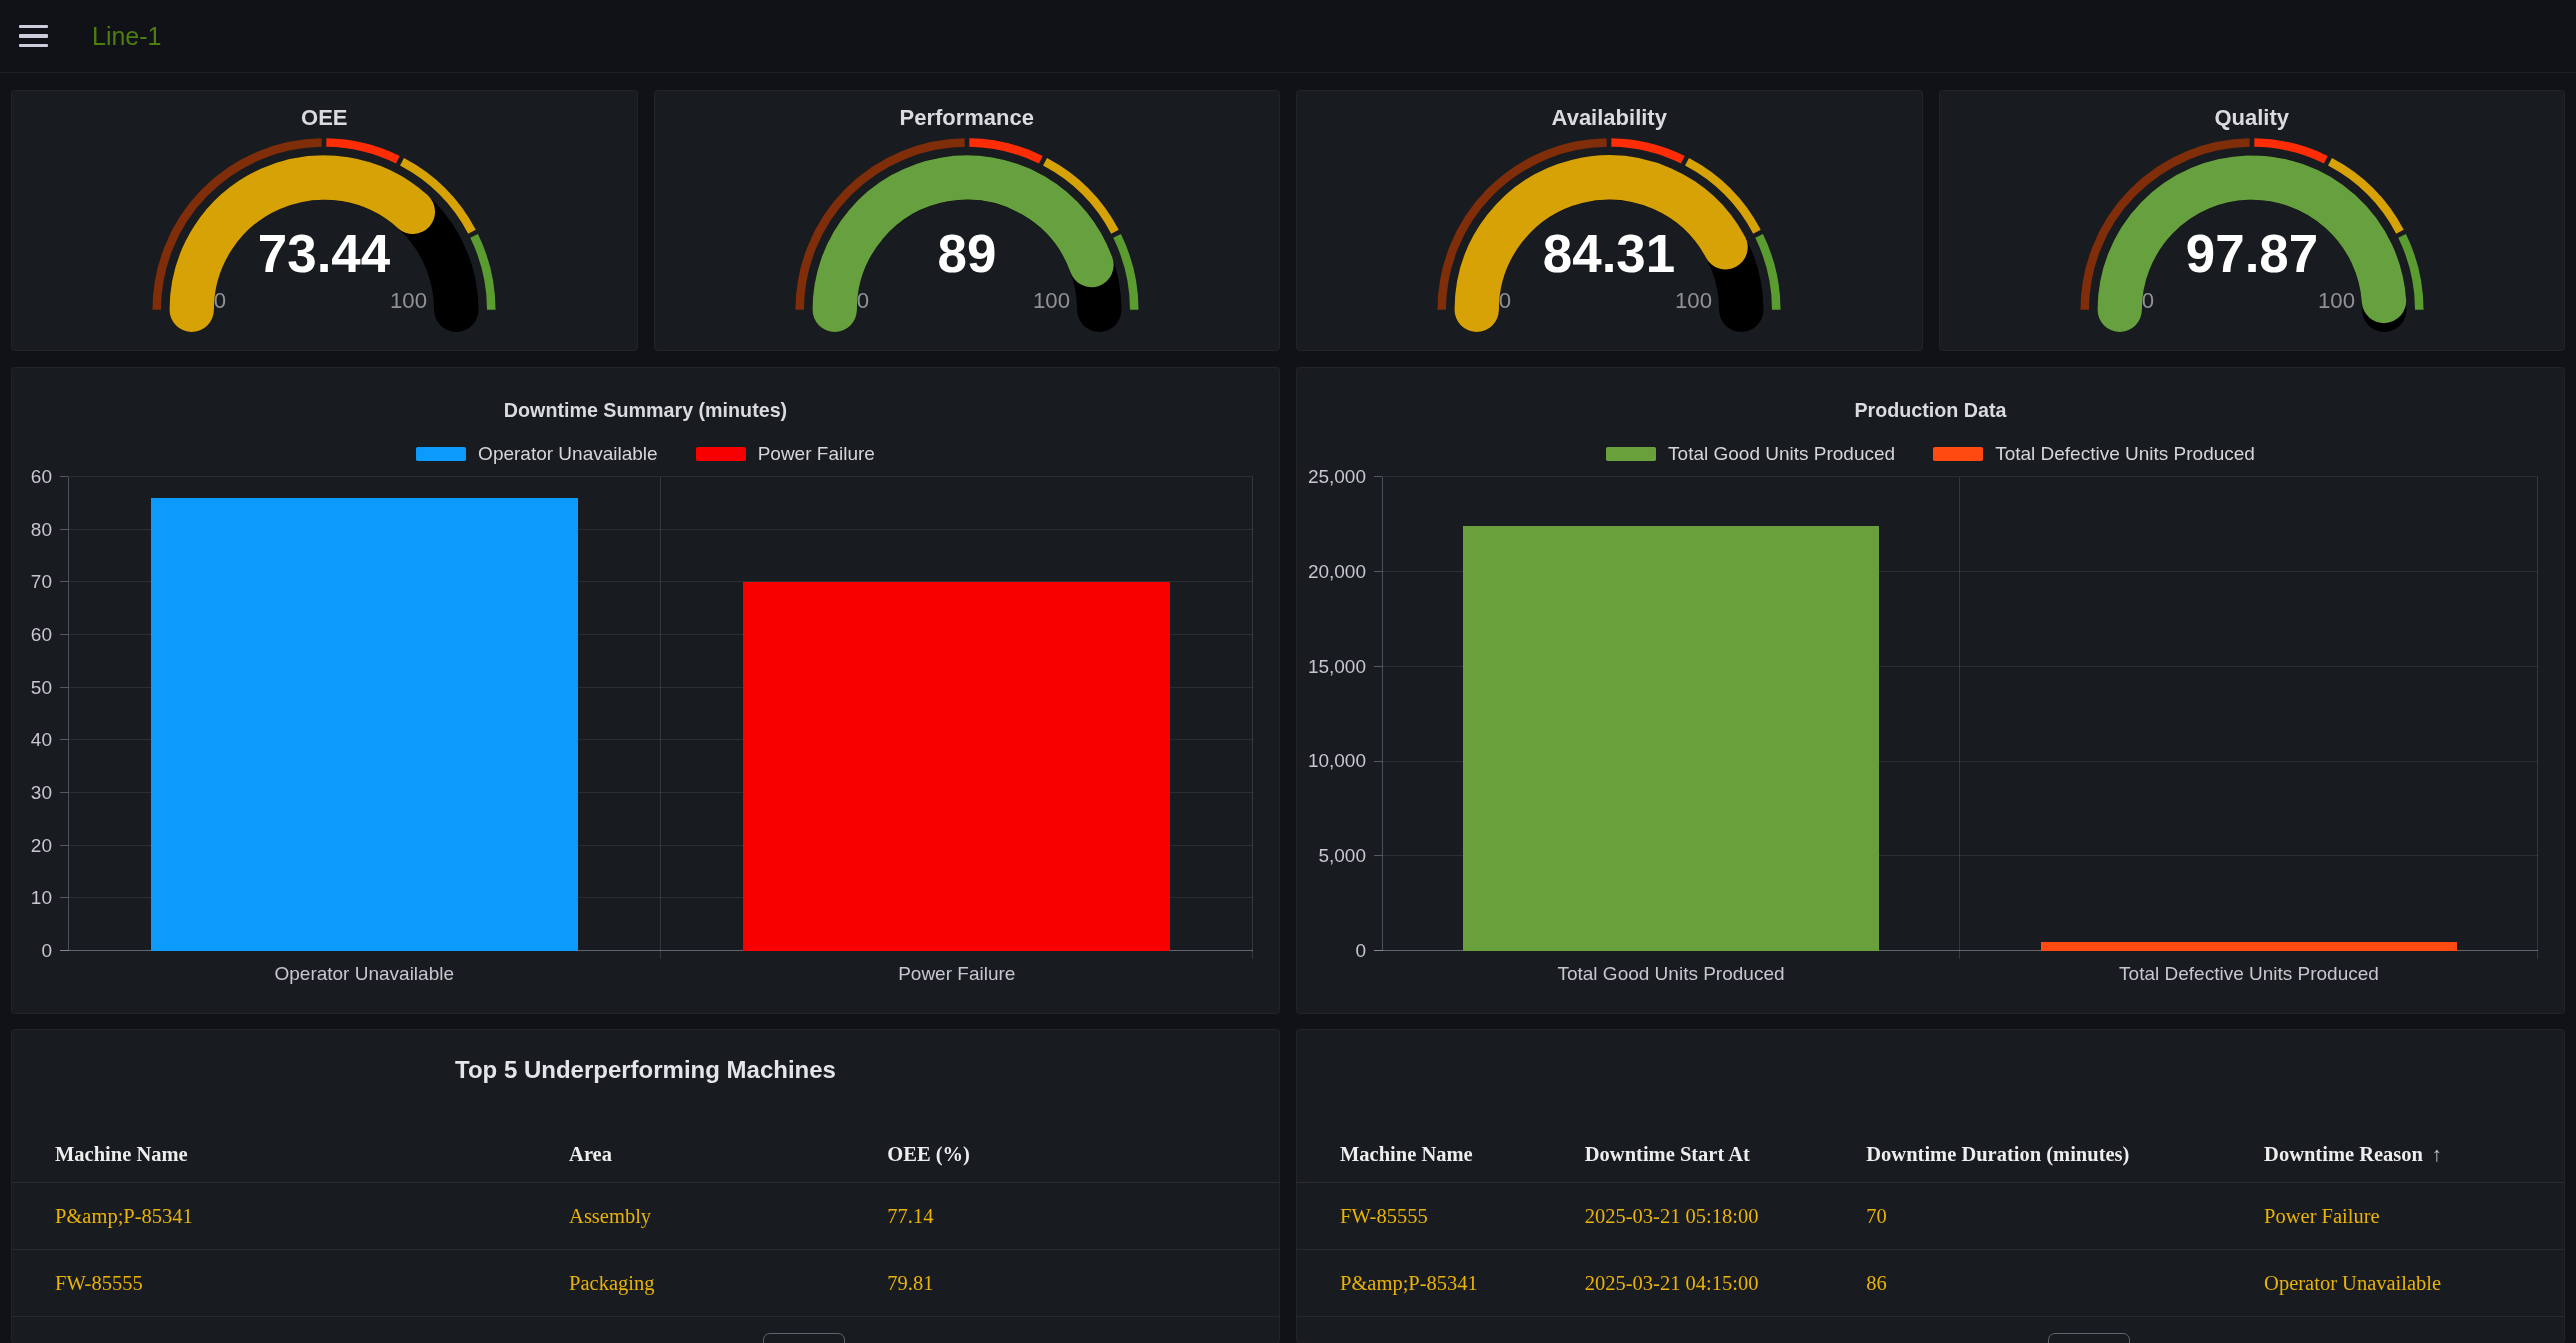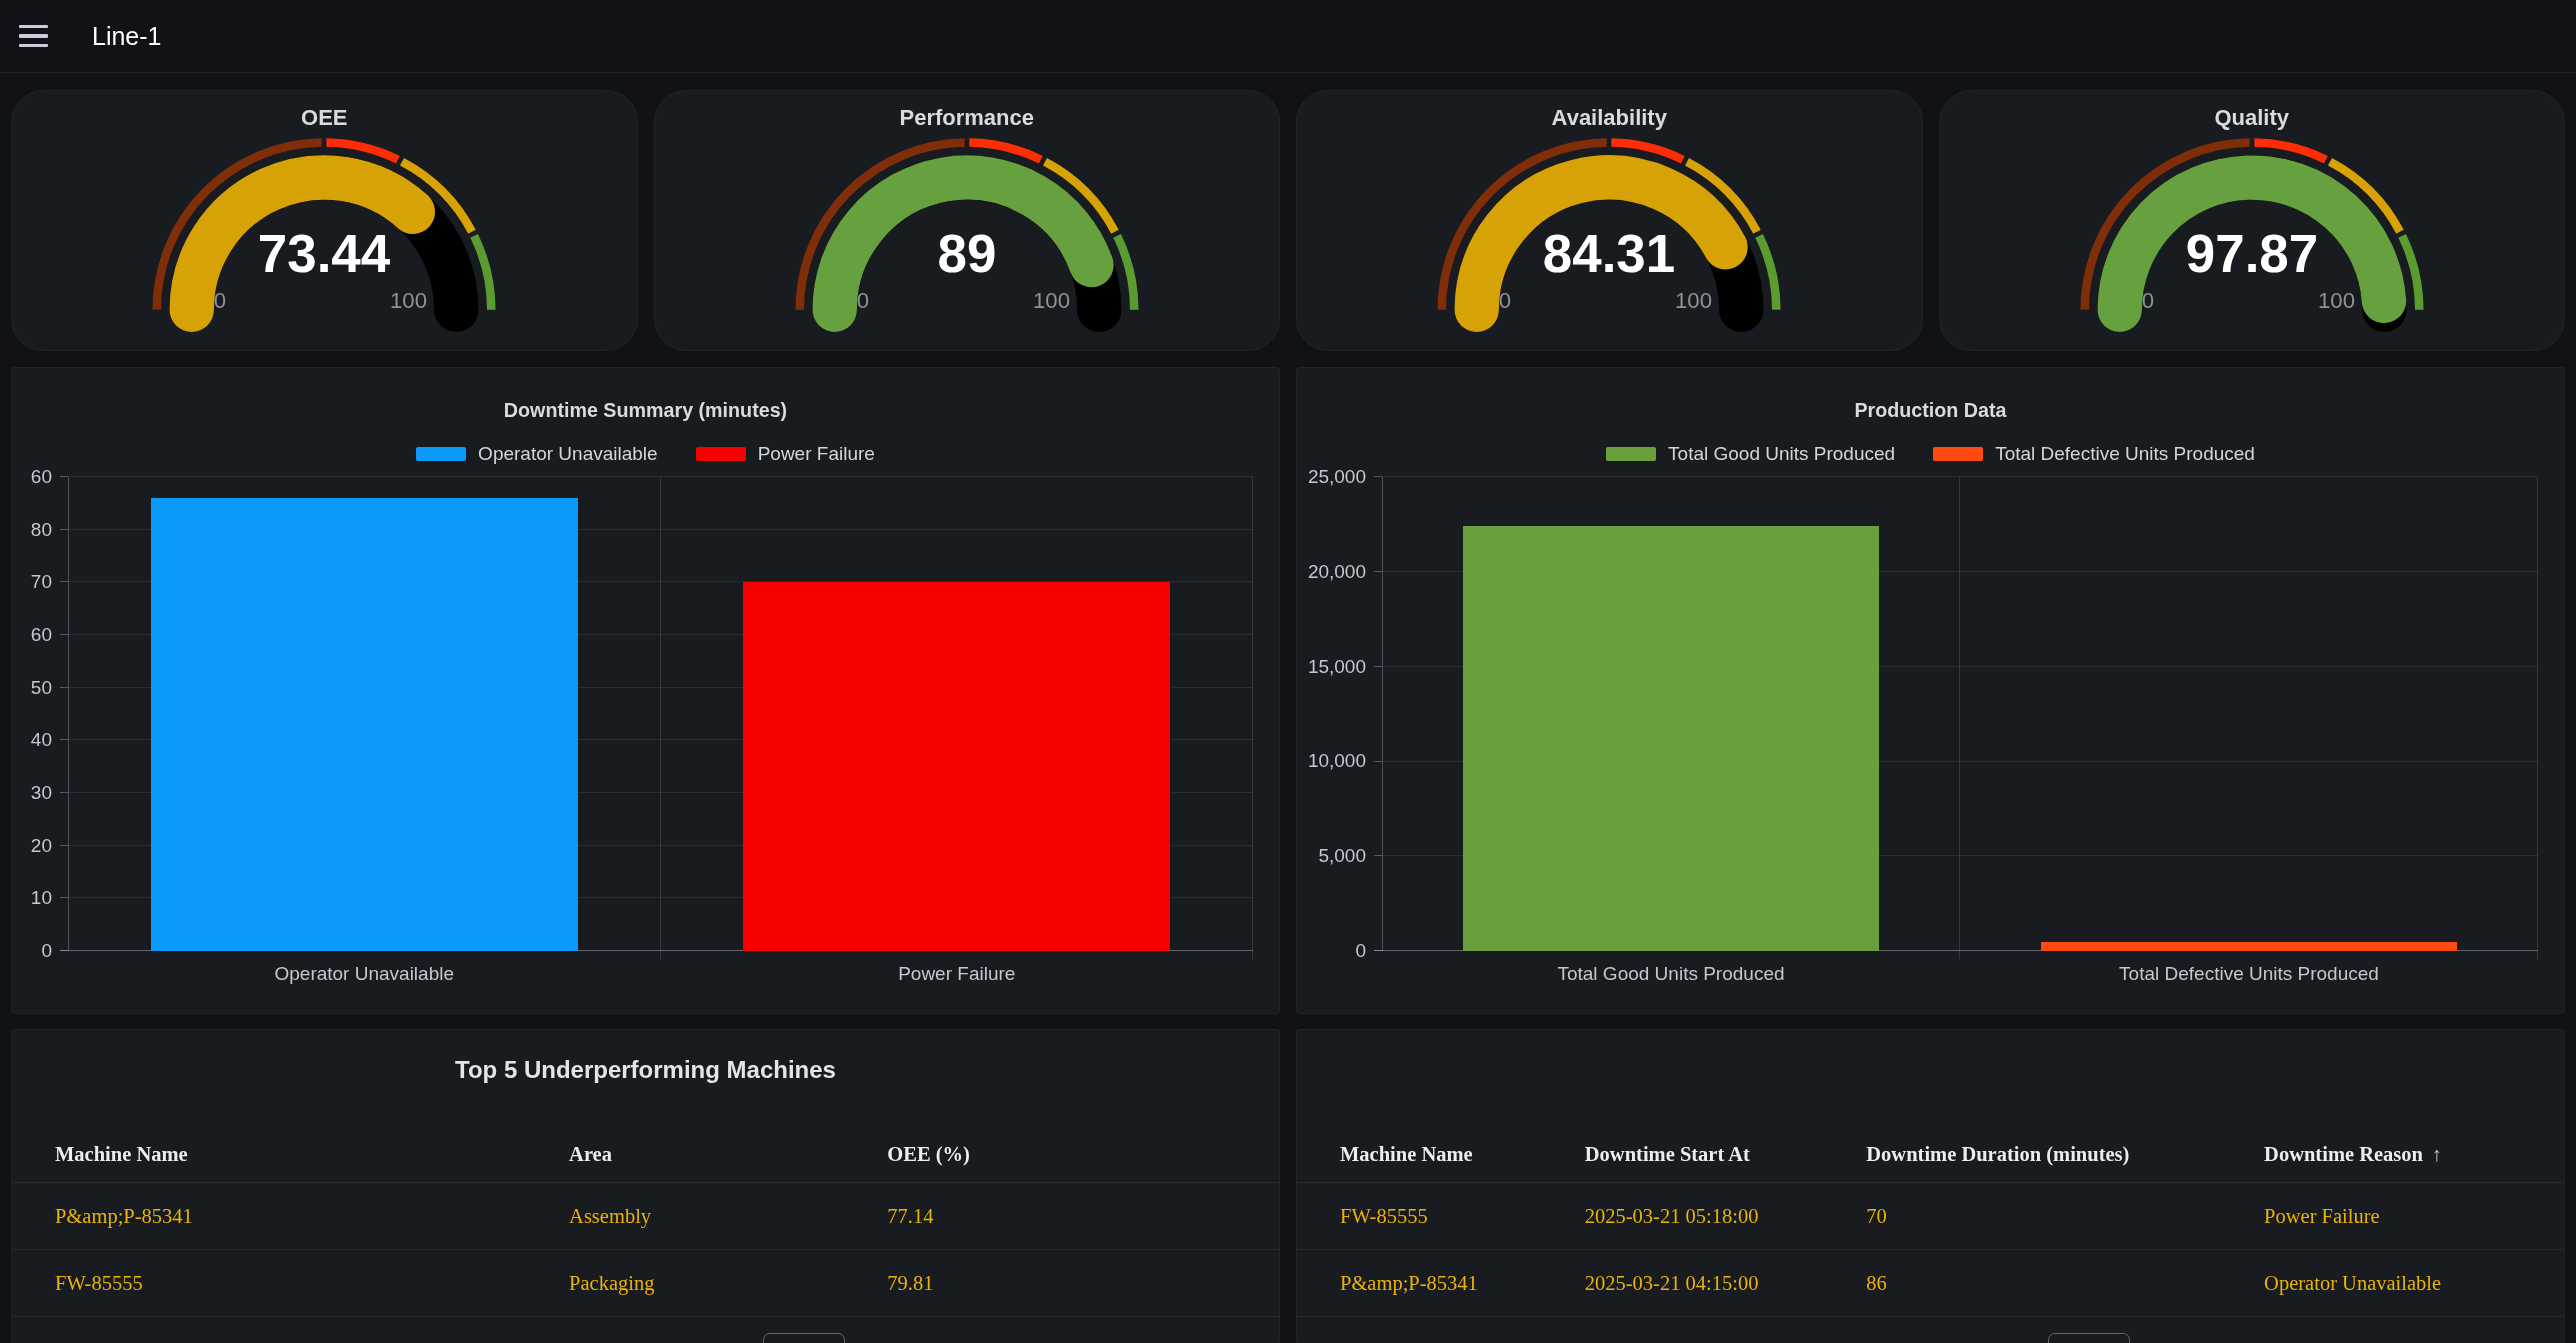--- a/index.html
+++ b/index.html
@@ -1,27 +1,27 @@
 <!DOCTYPE html>
 <html style="font-size:13.7px"><head>
 <meta charset="utf-8">
 <style>
   html,body{margin:0;padding:0;background:#111217;}
   body{width:2576px;height:1344px;overflow:hidden;font-family:"Liberation Sans",sans-serif;color:#d8d9da;}
   .topbar{height:73px;display:flex;align-items:center;padding-left:19px;background:#111217;border-bottom:0.9px solid rgba(255,255,255,0.06);box-sizing:border-box;}
   .hamburger{width:29px;height:22px;display:flex;flex-direction:column;justify-content:space-between;cursor:pointer;}
   .hamburger span{display:block;height:3.4px;background:#ccccdc;border-radius:0.9px;}
-  .topbar-title{margin-left:44px;font-size:25px;color:#ffffff;}
+  .topbar-title{margin-left:44px;font-size:25px;color:#4d7c0f;}
   .row{display:grid;gap:16px;margin:0 11px;}
   .row-gauges{grid-template-columns:repeat(4,1fr);height:261px;margin-top:17px;}
   .row-charts{grid-template-columns:1fr 1fr;height:647px;margin-top:16px;}
   .row-tables{grid-template-columns:1fr 1fr;height:315px;margin-top:15.4px;}
   .panel{background:#181b1f;border:0.9px solid #23242a;border-radius:3.4px;position:relative;overflow:hidden;box-sizing:border-box;}
   
-  .gauge-panel{display:flex;flex-direction:column;align-items:center;border-radius:32px;}
+  .gauge-panel{display:flex;flex-direction:column;align-items:center;}
   .gauge-title{margin-top:13.7px;font-size:22px;font-weight:700;color:#dadbe0;text-align:center;}
   .gauge-body{margin-top:3.4px;}
   
   .chart-title{position:absolute;top:31px;left:0;width:100%;text-align:center;font-size:19.7px;font-weight:700;color:#dadbe0;}
   .legend{position:absolute;top:75px;left:0;width:100%;display:flex;justify-content:center;align-items:center;gap:38px;}
   .legend-item{display:flex;align-items:center;gap:12px;cursor:pointer;}
   .legend-swatch{width:50px;height:13.7px;border-radius:1.7px;}
   .legend-label{font-size:19px;color:#d5d6da;}
   .plot{position:absolute;top:109px;bottom:62px;right:26px;}
   .gridline{position:absolute;left:0;width:100%;height:0.9px;background:rgba(204,204,220,0.10);}

